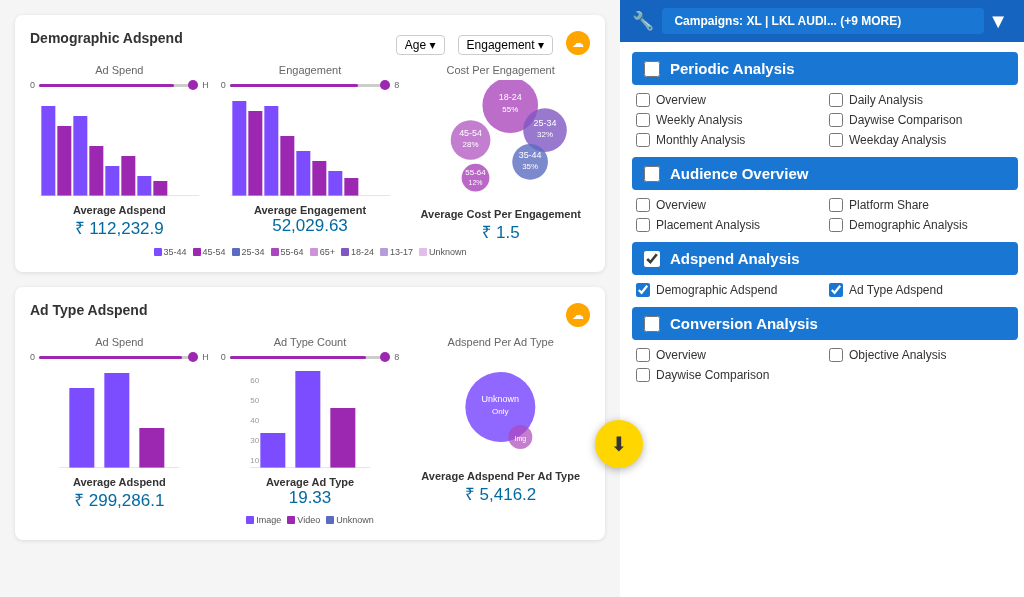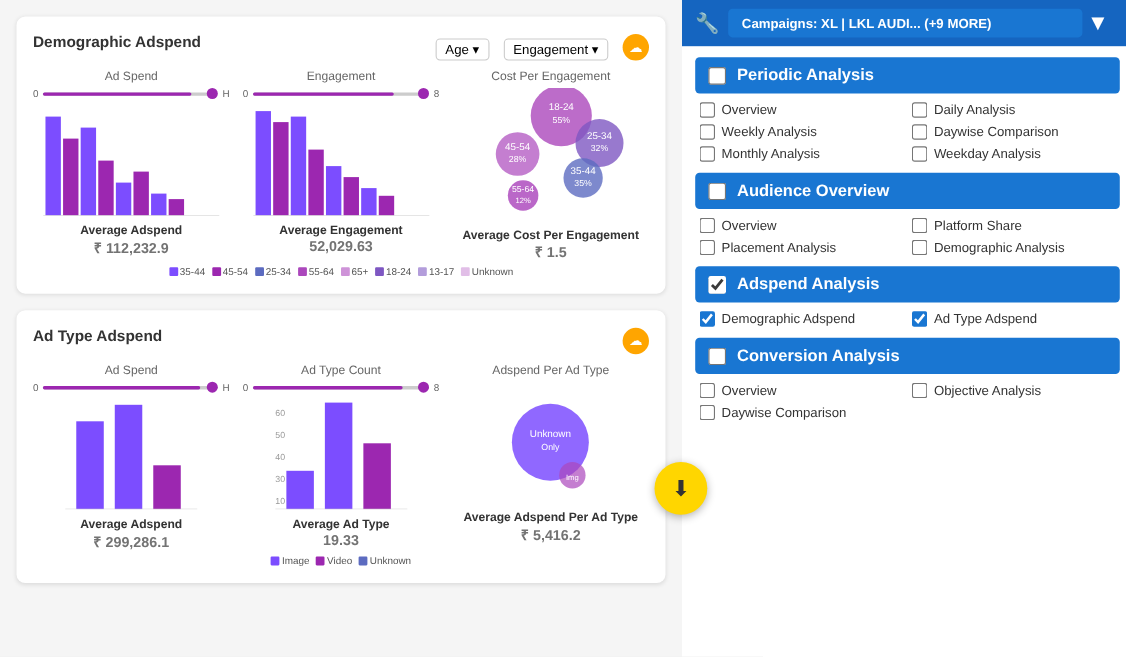--- a/index.html
+++ b/index.html
@@ -91,23 +91,23 @@
       text-align: center;
     }
 
     .chart-footer .label {
       font-size: 11px;
       color: #333;
       font-weight: bold;
     }
 
     .chart-footer .value {
-      font-size: 13px;
-      color: #737373;
-      font-weight: bold;
+      font-size: 17px;
+      color: #0369a1;
+      font-weight: normal;
     }
 
     .legend {
       display: flex;
       gap: 6px;
       flex-wrap: wrap;
       justify-content: center;
       margin-top: 4px;
     }
 

